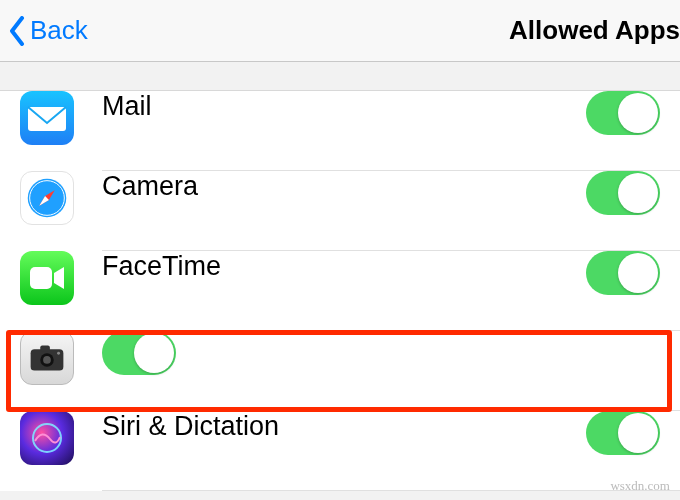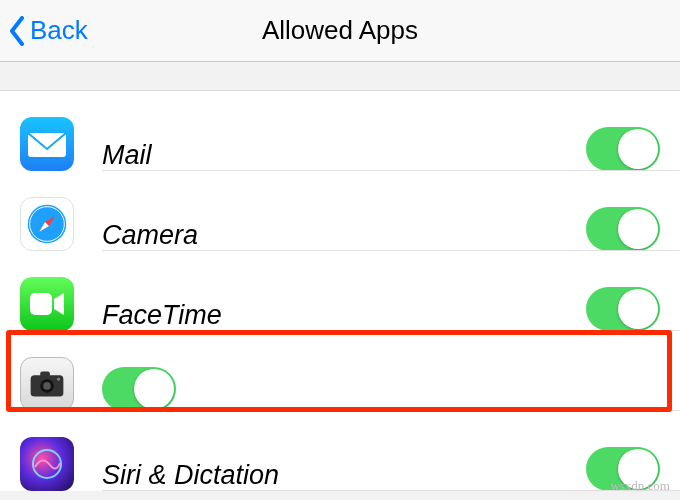--- a/index.html
+++ b/index.html
@@ -29,38 +29,37 @@
       cursor: pointer;
     }
     .back-chevron {
       width: 18px;
       height: 30px;
       margin-right: 4px;
     }
     .title {
       position: absolute;
       left: 0; right: 0;
-      text-align: center;
+      text-align: right;
       font-size: 26px;
-      font-weight: 400;
+      font-weight: 700;
       color: #000;
       pointer-events: none;
     }
     .list {
       margin-top: 28px;
       background: #fff;
       border-top: 1px solid #d8d8d8;
     }
     .row {
       display: flex;
-      align-items: flex-end;
+      align-items: flex-start;
       height: 80px;
       padding: 0 20px 0 20px;
       position: relative;
-      font-style: italic;
     }
     .row-divider {
       position: absolute;
       bottom: 0;
       left: 102px;
       right: 0;
       height: 1px;
       background: #e0e0e0;
     }
     .app-icon {

